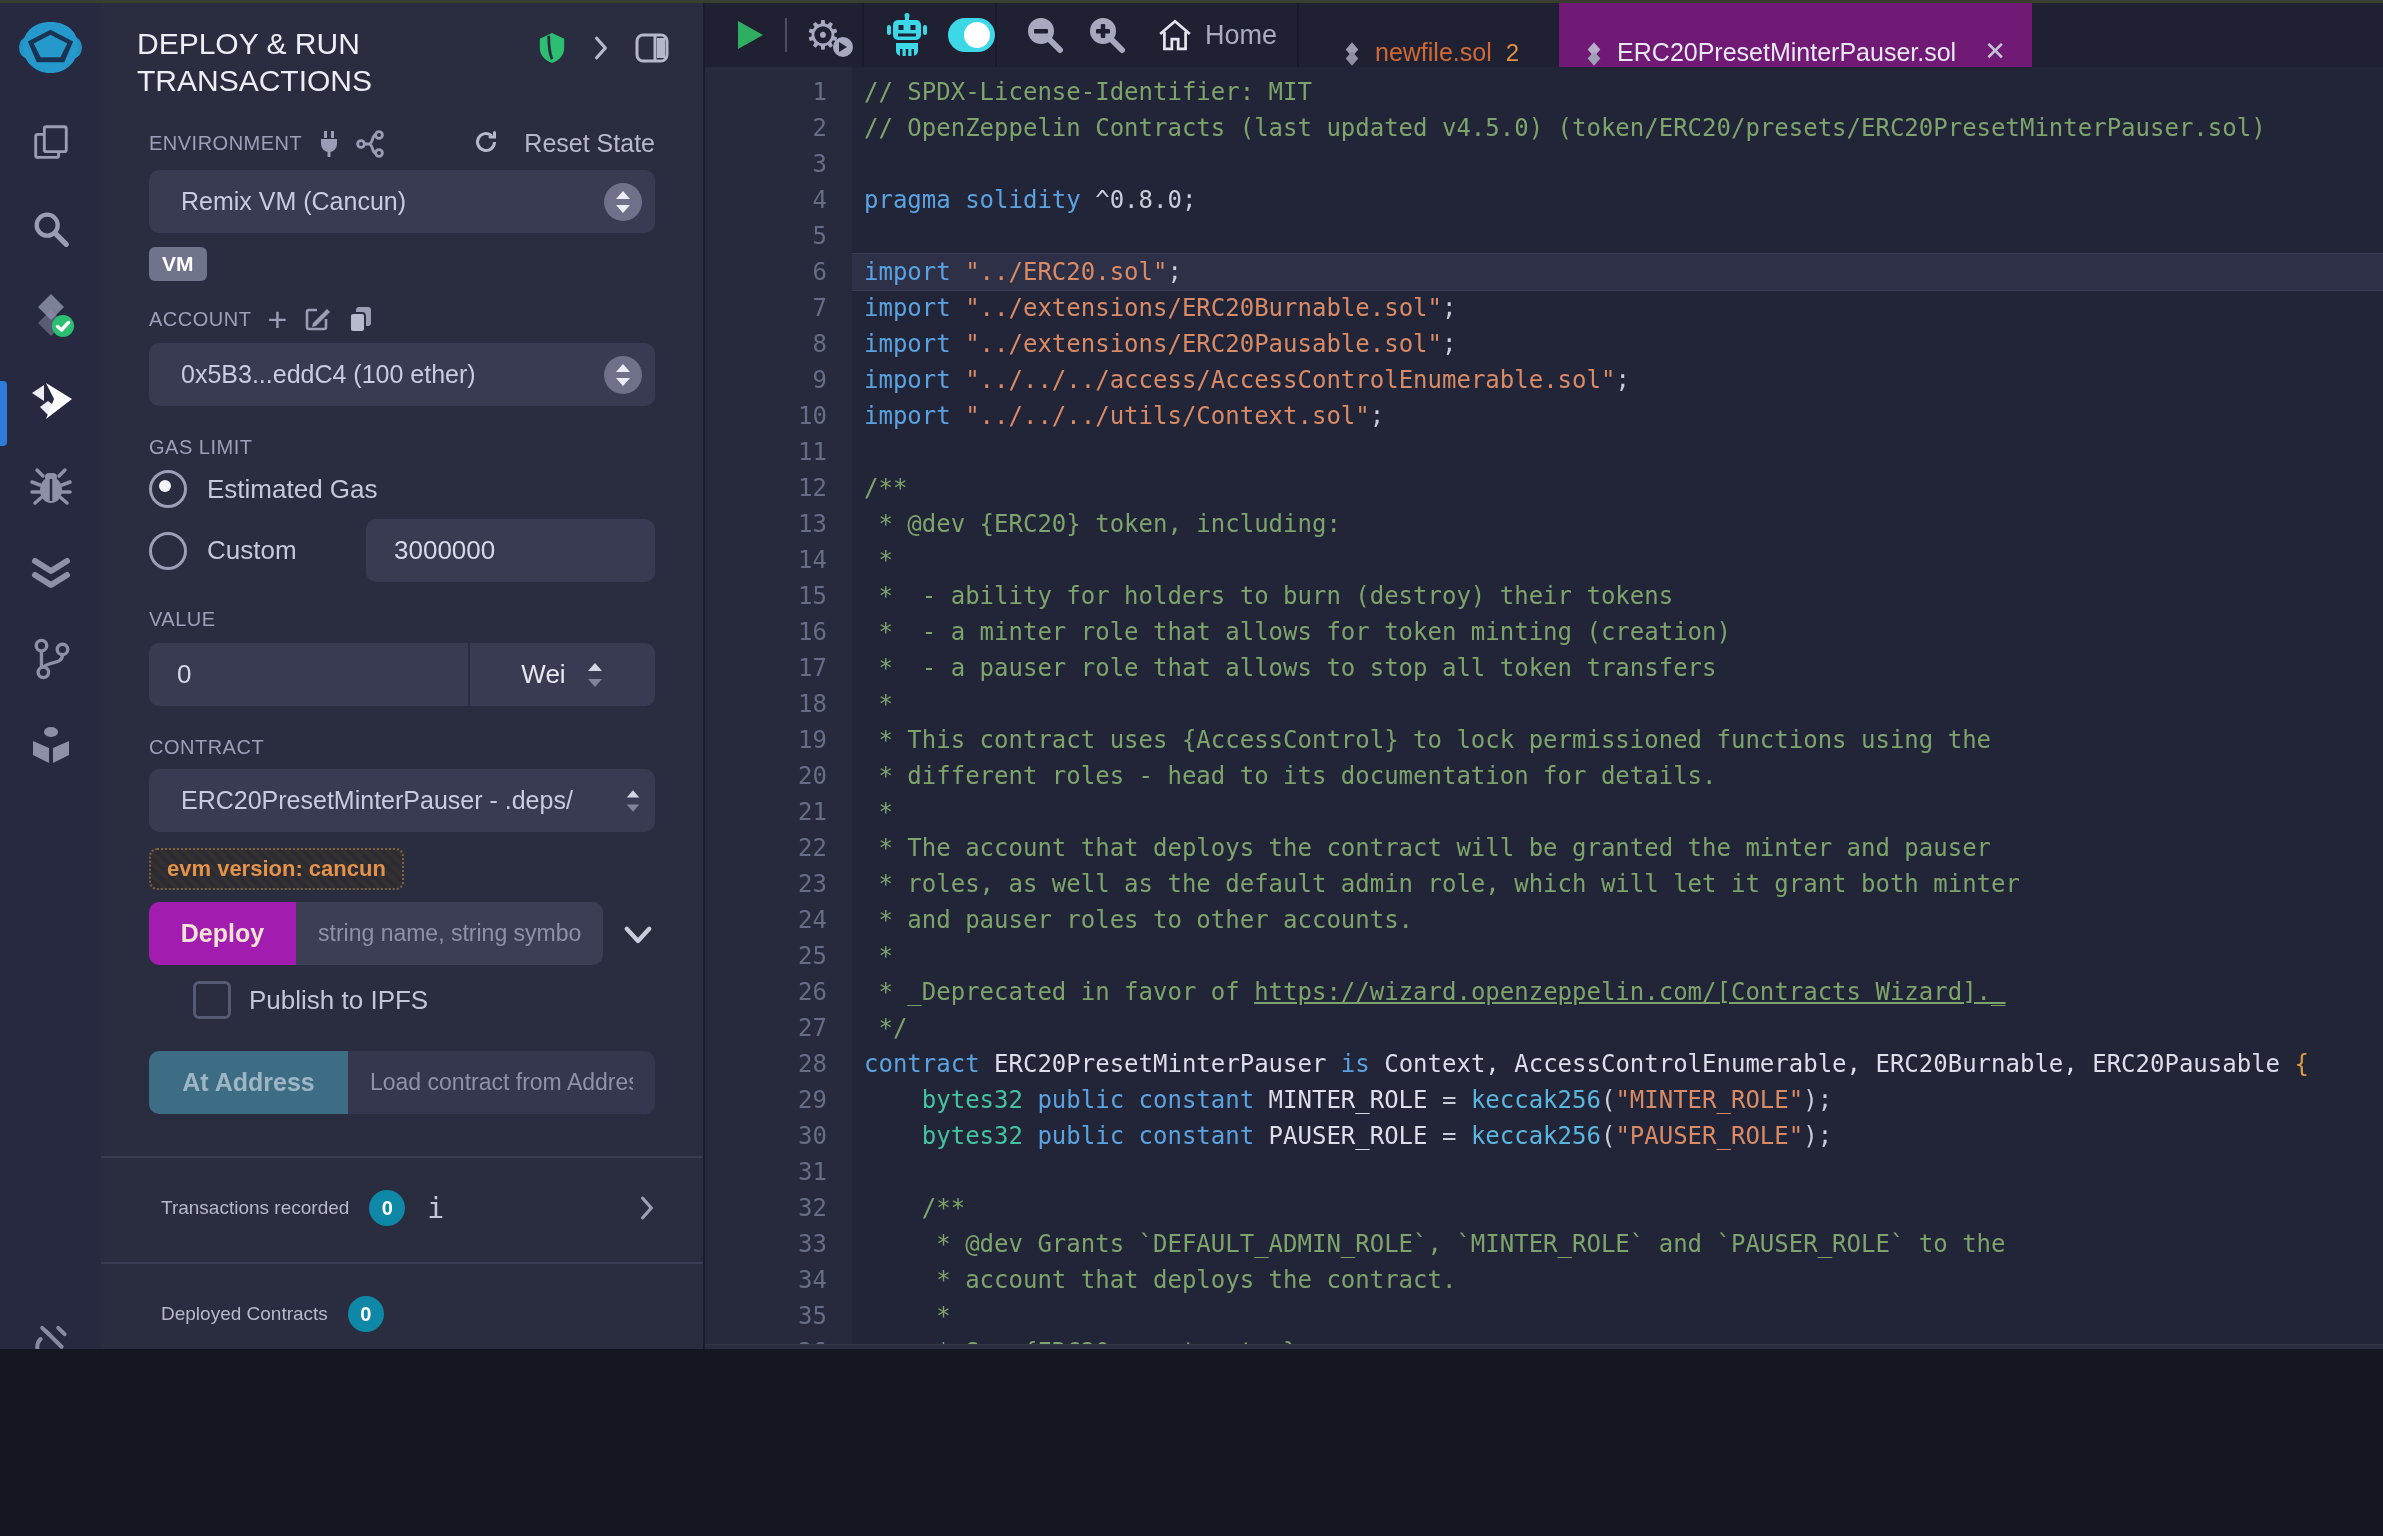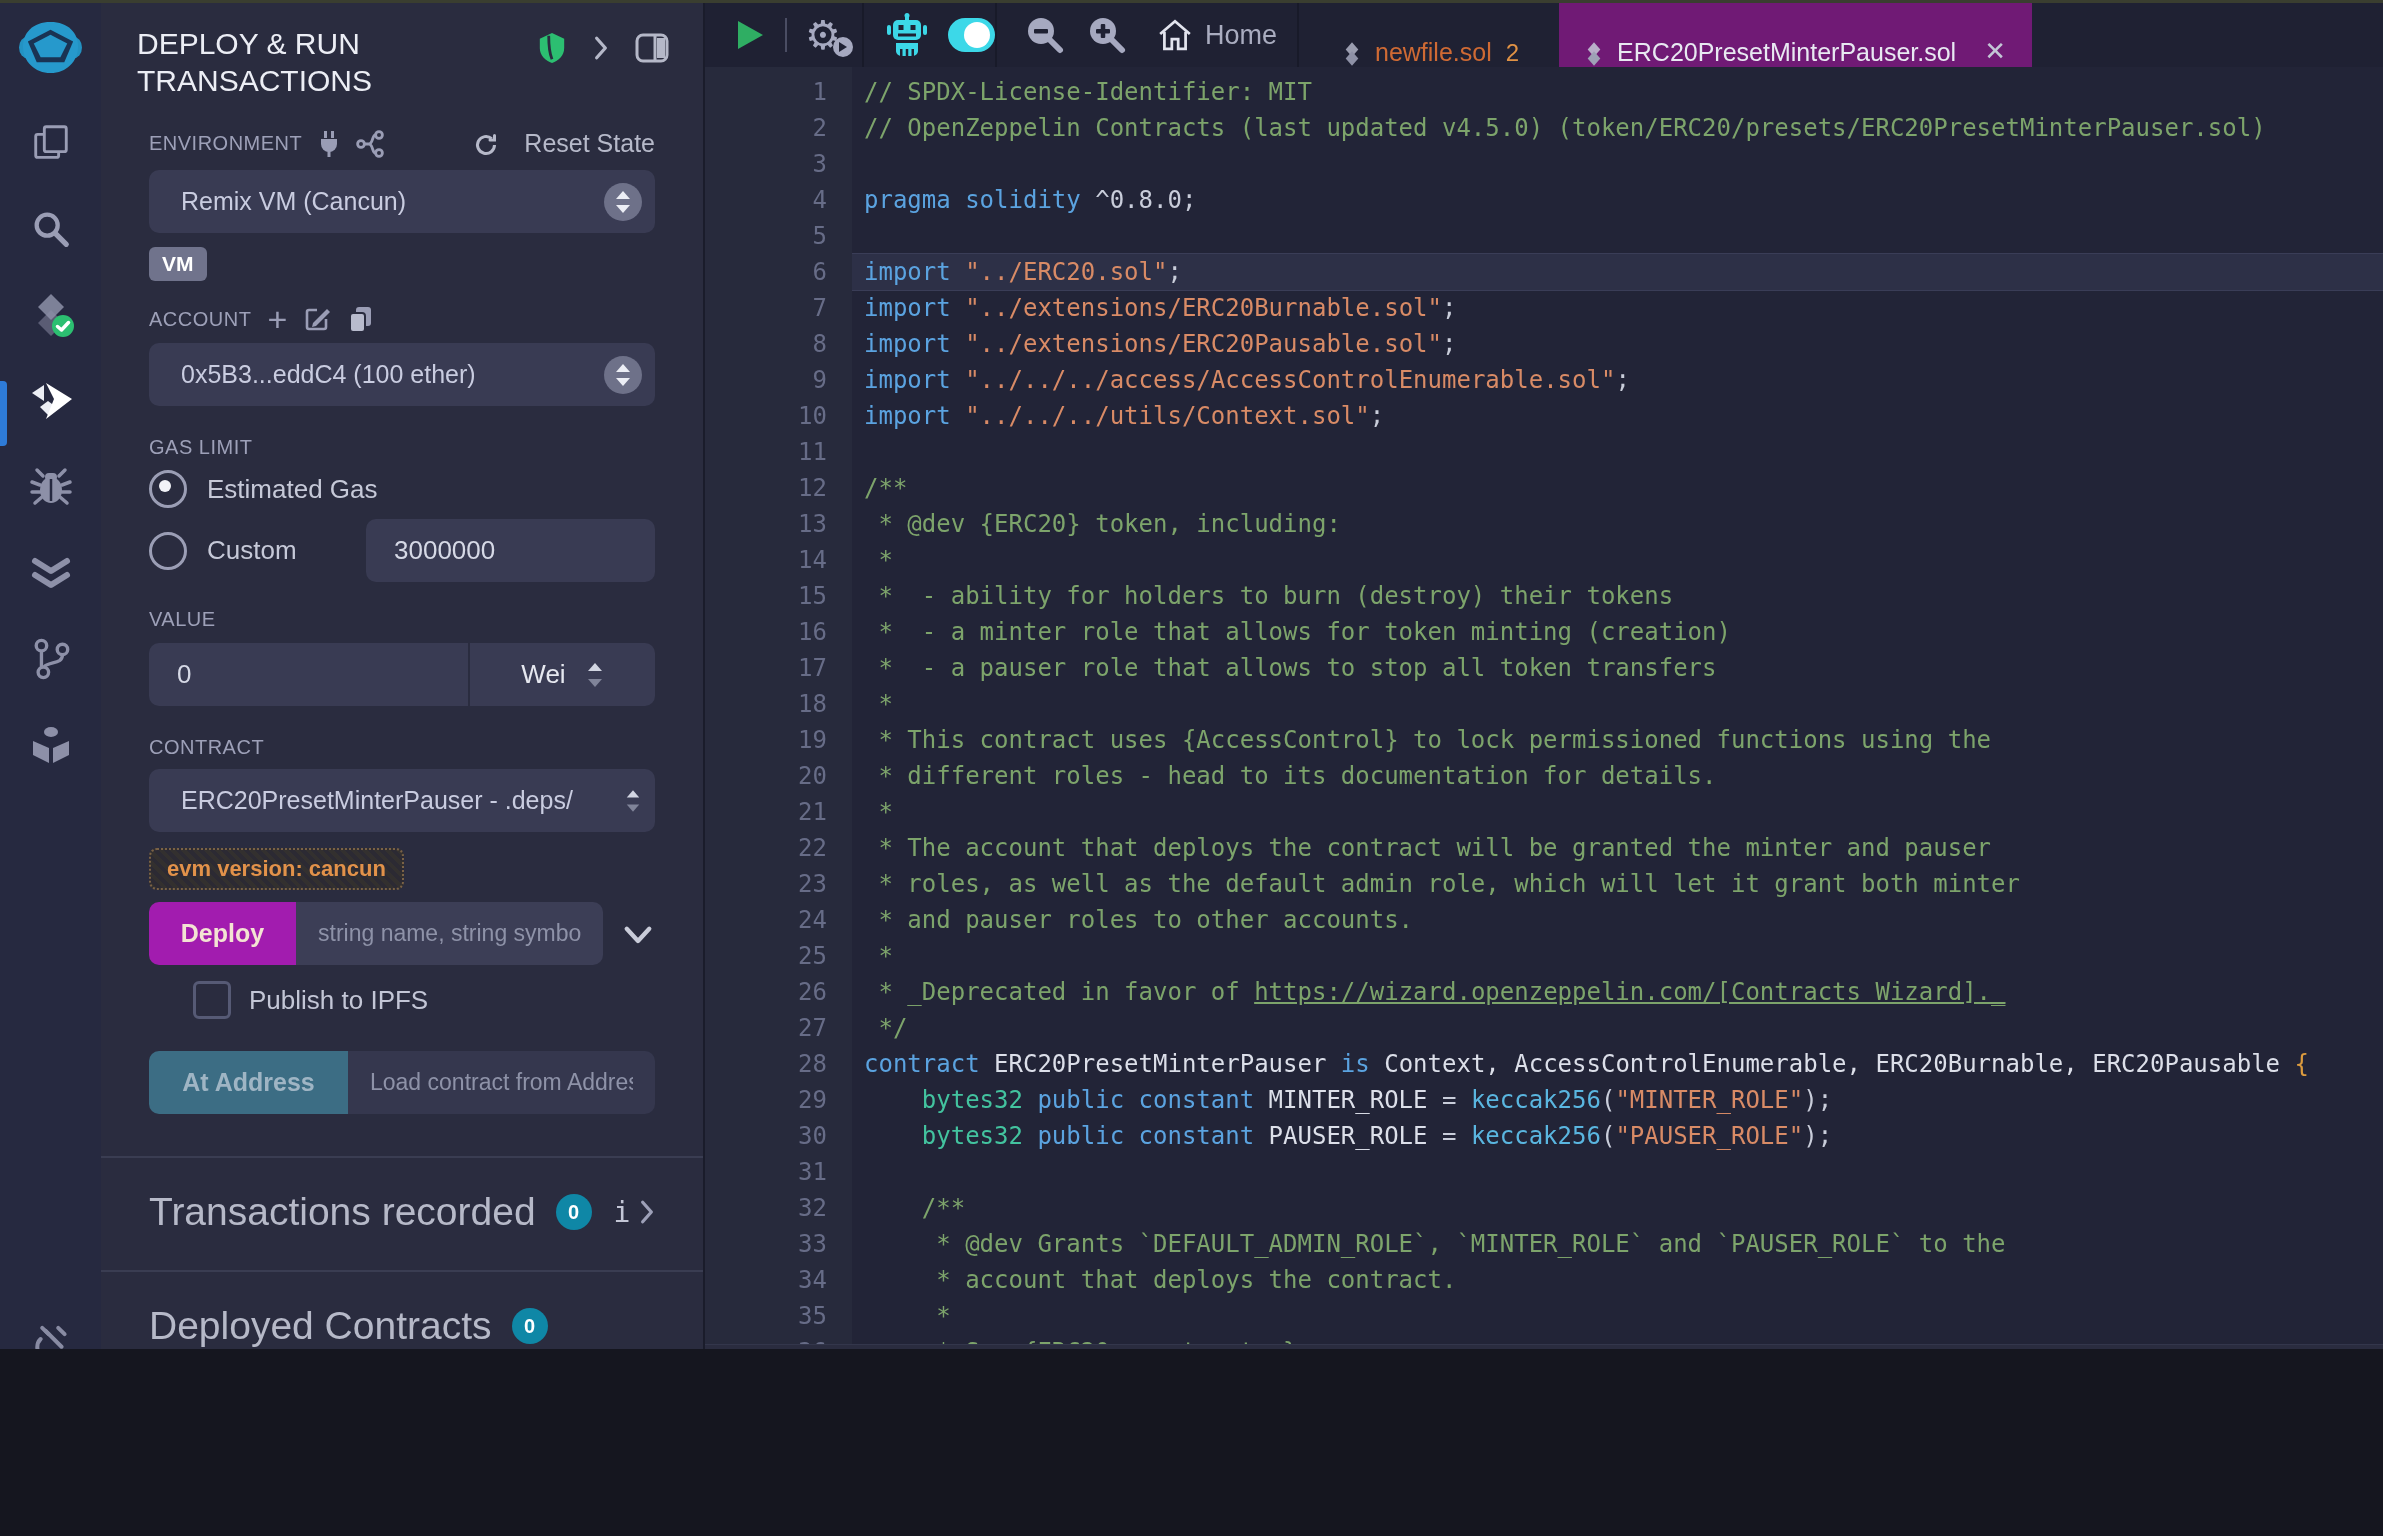--- a/index.html
+++ b/index.html
@@ -17,21 +17,21 @@
 
   
   .panel{position:absolute;left:101px;top:3px;width:602px;bottom:0;background:#2a2c3f;}
   .phead{display:flex;align-items:flex-start;margin:22px 34px 0 36px;}
   .ptitle{font-size:30px;line-height:37px;font-weight:500;color:#eceef5;flex:1;}
   .phead-icons{display:flex;align-items:center;gap:26px;margin-top:6px;}
   .prow{margin:0 48px;}
   .lbl{font-size:20px;letter-spacing:0.5px;color:#9da0b8;}
   .env-row{display:flex;align-items:center;margin-top:30px;}
   .env-icons{display:flex;align-items:center;gap:14px;margin-left:14px;}
-  .reset{margin-left:auto;display:flex;align-items:flex-end;gap:25px;font-size:25px;color:#b6b9c9;cursor:pointer;}
+  .reset{margin-left:auto;display:flex;align-items:flex-start;gap:25px;font-size:25px;color:#b6b9c9;cursor:pointer;}
   .select{position:relative;margin-top:12px;height:63px;background:#393b53;border-radius:10px;
           display:flex;align-items:center;padding:0 59px 0 32px;font-size:25px;color:#c9cce0;}
   .select .stepcirc{position:absolute;right:12px;top:12px;}
   .vm-badge{display:inline-block;margin-top:14px;background:#70738c;color:#fff;font-weight:700;
             font-size:21px;padding:5px 13px;border-radius:6px;}
   .inline-lbl-row{display:flex;align-items:center;gap:16px;margin-top:24px;}
   .radio-row{display:flex;align-items:center;margin-top:12px;height:63px;}
   .radio-row.plain{height:36px;}
   .radio{width:32px;height:32px;border-radius:50%;border:3px solid #9b9eb5;background:transparent;flex:none;position:relative;}
   .radio.sel::after{content:"";position:absolute;left:7px;top:7px;width:12px;height:12px;border-radius:50%;background:#f2f3f8;}
@@ -57,21 +57,21 @@
   .checkbox{width:32px;height:32px;border-radius:6px;border:3px solid #565a75;background:transparent;flex:none;}
   .publish-lbl{font-size:26px;color:#c3c6d6;margin-left:18px;}
   .ataddr-row{display:flex;margin-top:32px;height:63px;}
   .ataddr-btn{width:200px;background:#3c6d84;border:none;border-radius:10px 0 0 10px;color:#9fb5c4;
               font-weight:700;font-size:25px;font-family:"Liberation Sans",sans-serif;}
   .ataddr-input{width:307px;background:#35374e;border:none;border-radius:0 10px 10px 0;padding:0 22px;
                 box-sizing:border-box;color:#d6d9e6;font-size:23px;font-family:"Liberation Sans",sans-serif;}
   .pdivider{height:2px;background:#3a3d52;margin-top:42px;}
   .pdivider.second{margin-top:36px;}
   .section-row{display:flex;align-items:center;margin:32px 48px 0 48px;}
-  .section-title{font-size:39px;color:#b6b9c8;}
+  .section-title{font-size:19px;color:#b6b9c8;margin-left:12px;}
   .count-badge{width:36px;height:36px;border-radius:50%;background:#0f87a6;color:#fff;font-size:20px;
                font-weight:700;display:flex;align-items:center;justify-content:center;margin-left:20px;}
   .info-i{margin-left:22px;font-family:"DejaVu Sans Mono",monospace;font-size:28px;color:#c3c6d6;}
   .section-caret{margin-left:auto;display:flex;}
 
   
   .editor{position:absolute;left:703px;top:3px;right:0;bottom:0;background:#222437;border-left:2px solid #1a1c2b;}
   .edbar{height:64px;background:#1f2133;display:flex;align-items:stretch;}
   .edgroup{display:flex;align-items:center;border-right:2px solid #181a29;flex:none;}
   .g1{width:157px;}

